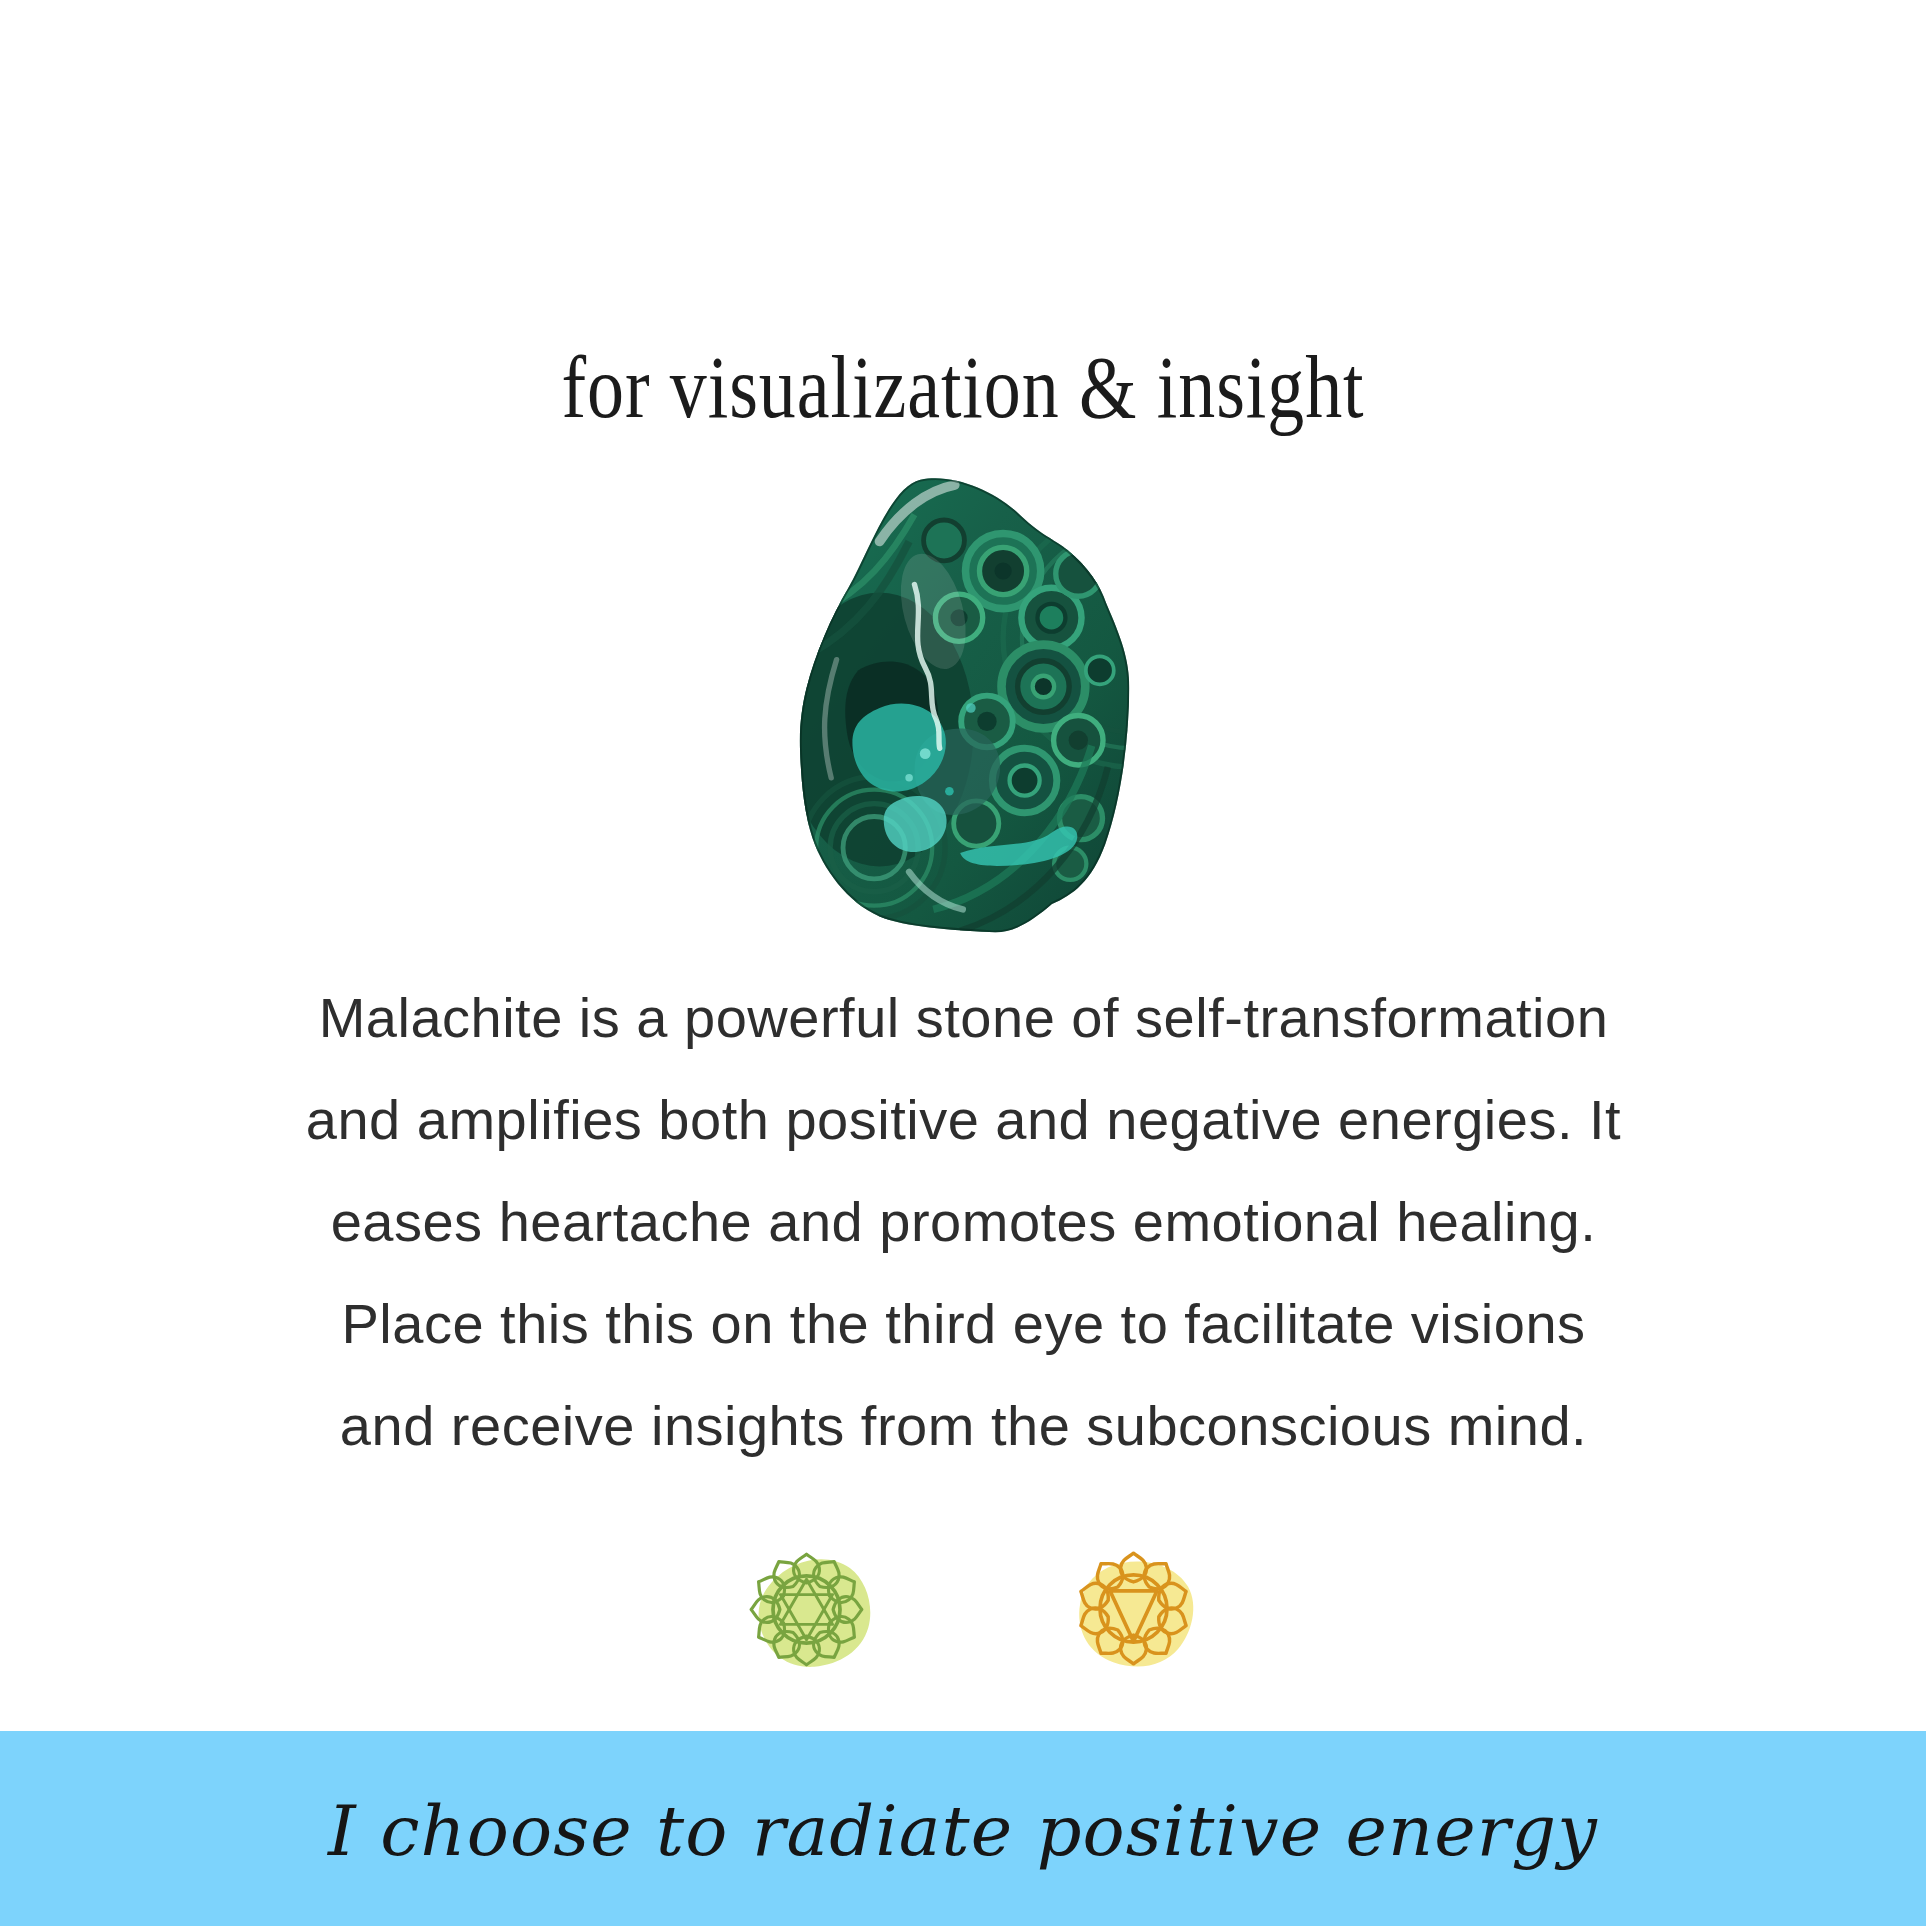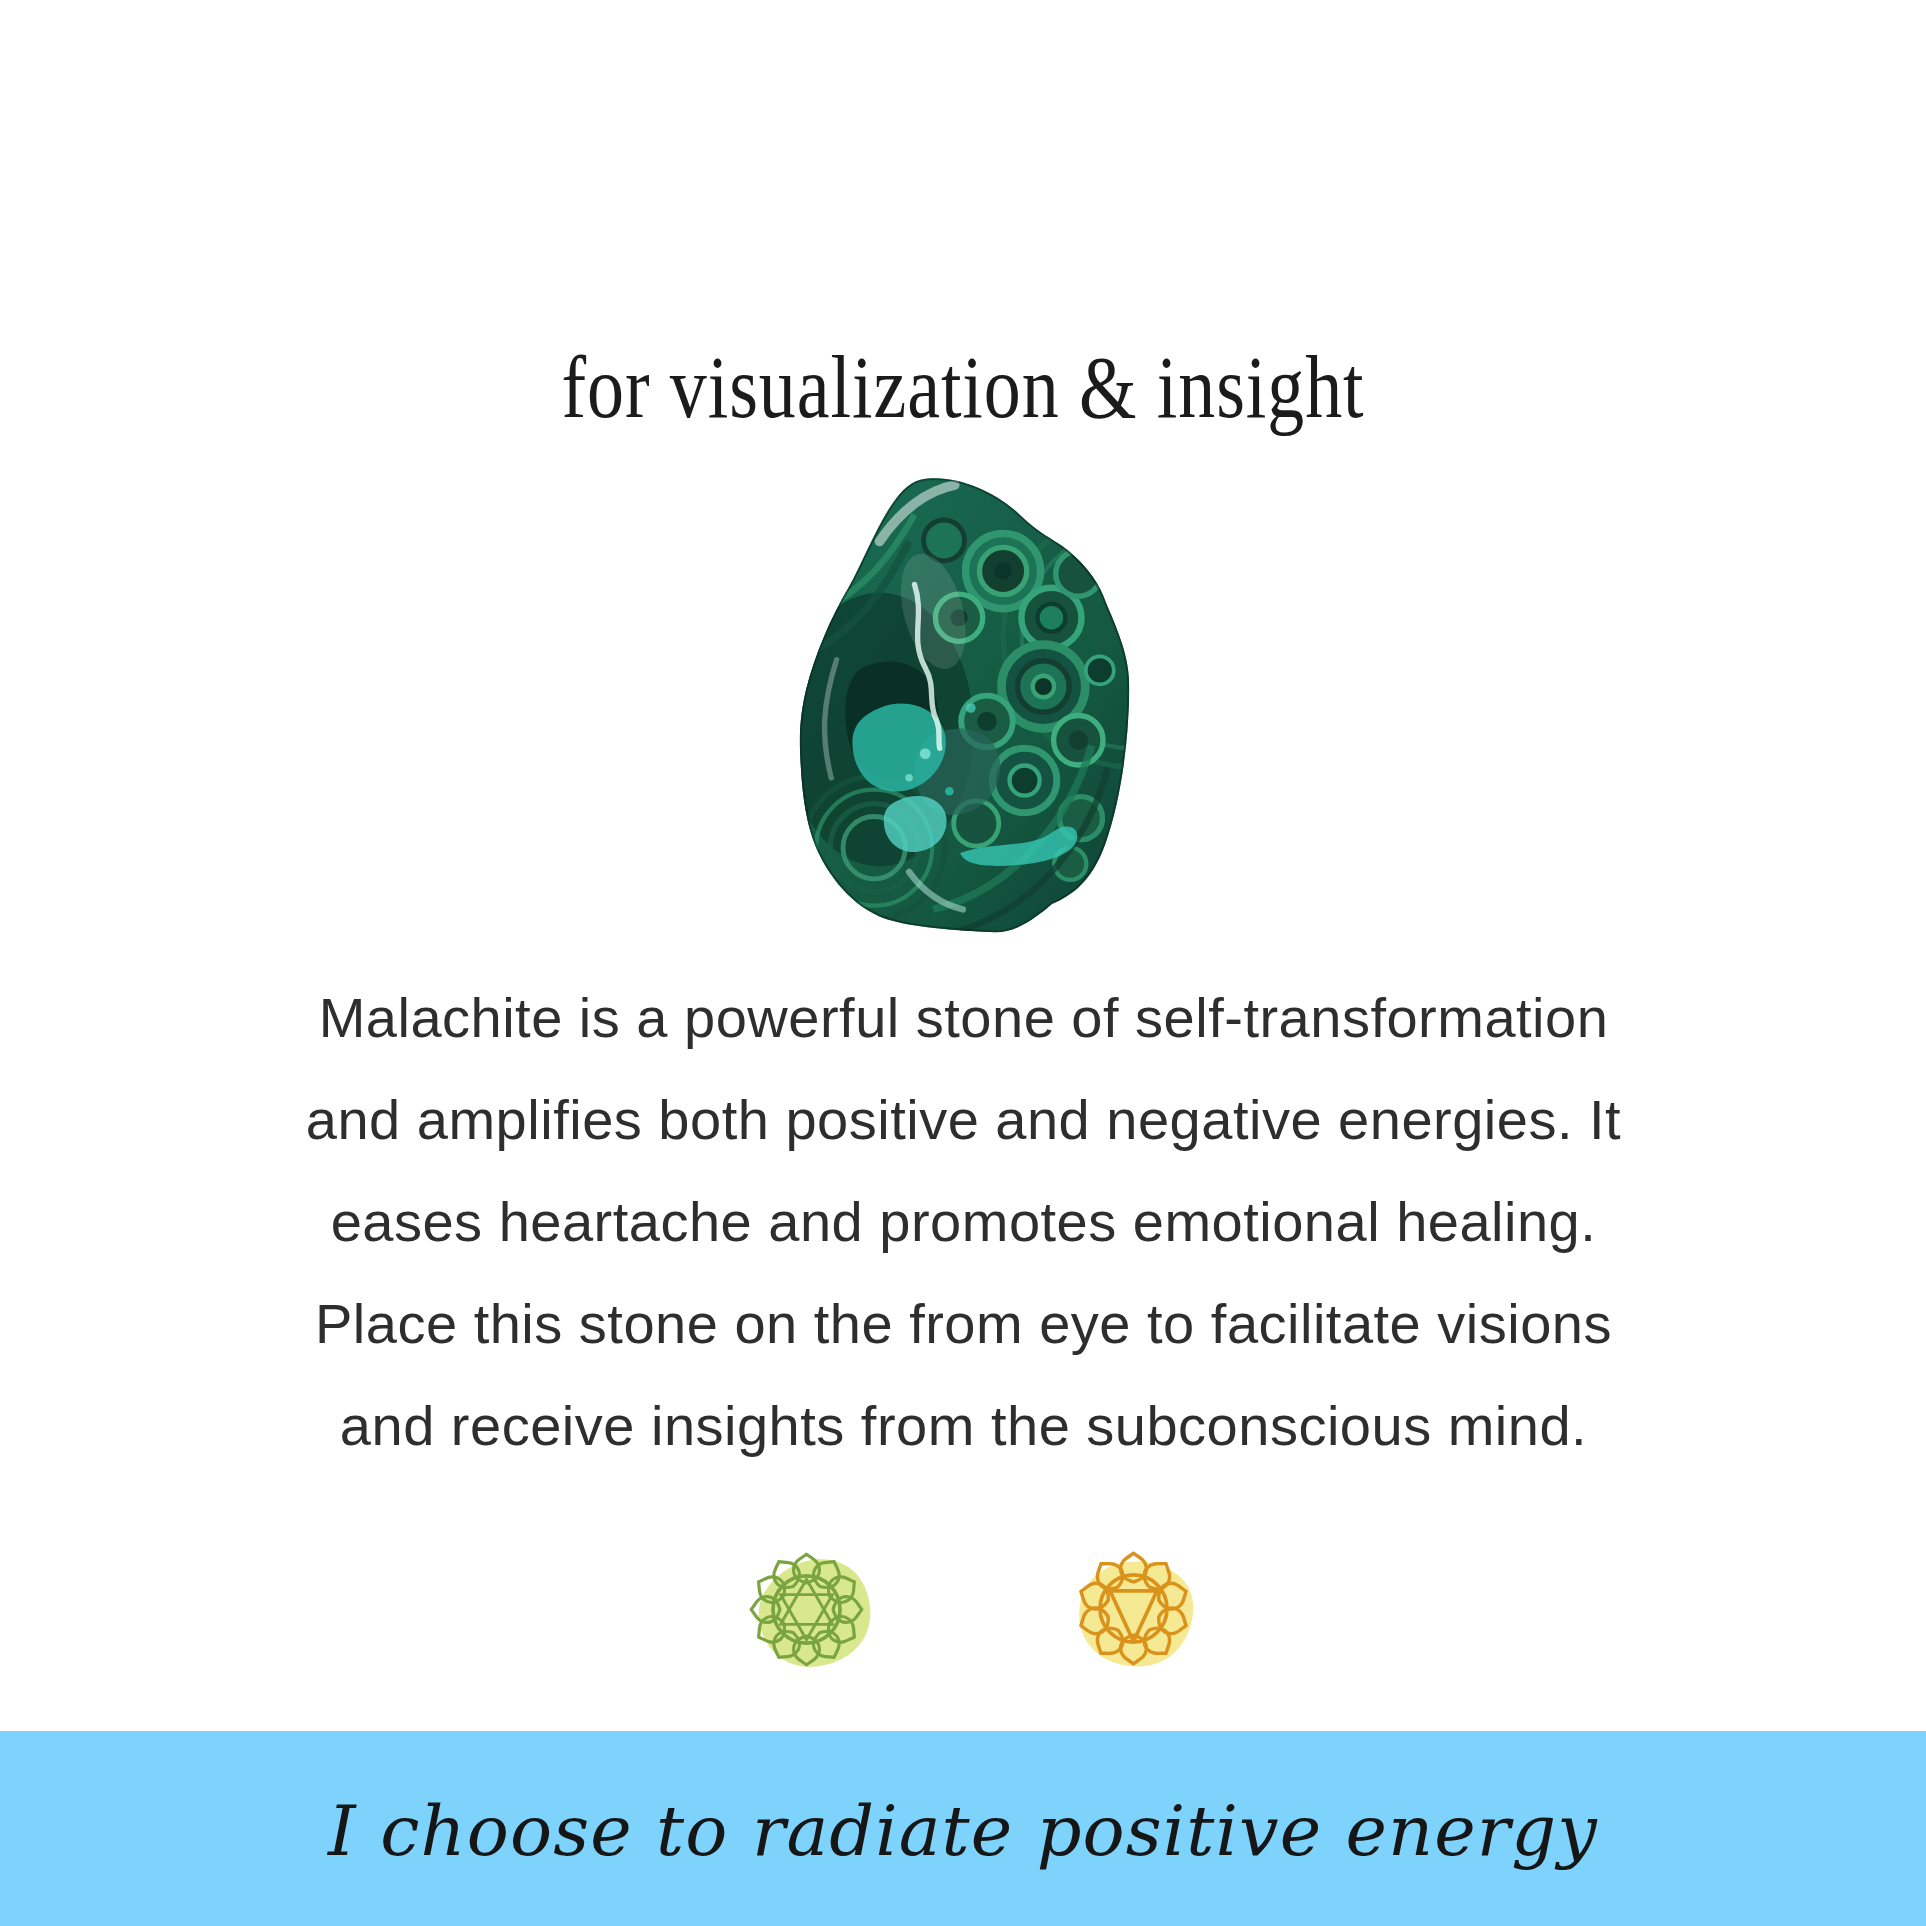--- a/index.html
+++ b/index.html
@@ -112,21 +112,21 @@
         <path d="M205,735 C230,770 265,795 305,805" stroke="#bfeee2" stroke-opacity="0.5" stroke-width="12" fill="none" stroke-linecap="round"></path>
 
         <path d="M226,5 C290,-8 368,28 413,72 C455,112 480,118 500,136 C540,170 560,200 572,235 C600,300 615,340 615,393 C614,490 600,600 570,684 C545,752 510,778 471,795 C430,830 395,852 354,847 C280,843 200,838 150,818 C90,792 45,730 25,672 C8,620 4,560 2,509 C0,465 6,425 14,393 C30,330 60,260 92,206 C130,140 170,18 226,5 Z" fill="none" stroke="#06281e" stroke-opacity="0.55" stroke-width="7"></path>
       </g>
     </svg>
   </div>
 
   <div class="description">Malachite is a powerful stone of self-transformation
 and amplifies both positive and negative energies. It
 eases heartache and promotes emotional healing.
-Place this stone on the from eye to facilitate visions
+Place this this on the third eye to facilitate visions
 and receive insights from the subconscious mind.</div>
 
   <div class="chakra-row">
 
     <div class="chakra chakra-heart">
       <svg viewBox="-125 -125 250 250" xmlns="http://www.w3.org/2000/svg">
         <defs>
           <path id="petalH" d="M0,-104 C10,-96 22,-92 24,-78 C26,-64 16,-54 0,-50 C-16,-54 -26,-64 -24,-78 C-22,-92 -10,-96 0,-104 Z"></path>
         </defs>
         <path d="M-58,-72 C-8,-106 58,-100 90,-62 C116,-30 116,22 96,56 C74,94 28,110 -20,102 C-66,94 -96,60 -100,14 C-103,-24 -88,-52 -58,-72 Z" transform="rotate(-14) translate(8 6)" fill="#d9e88f"></path>

